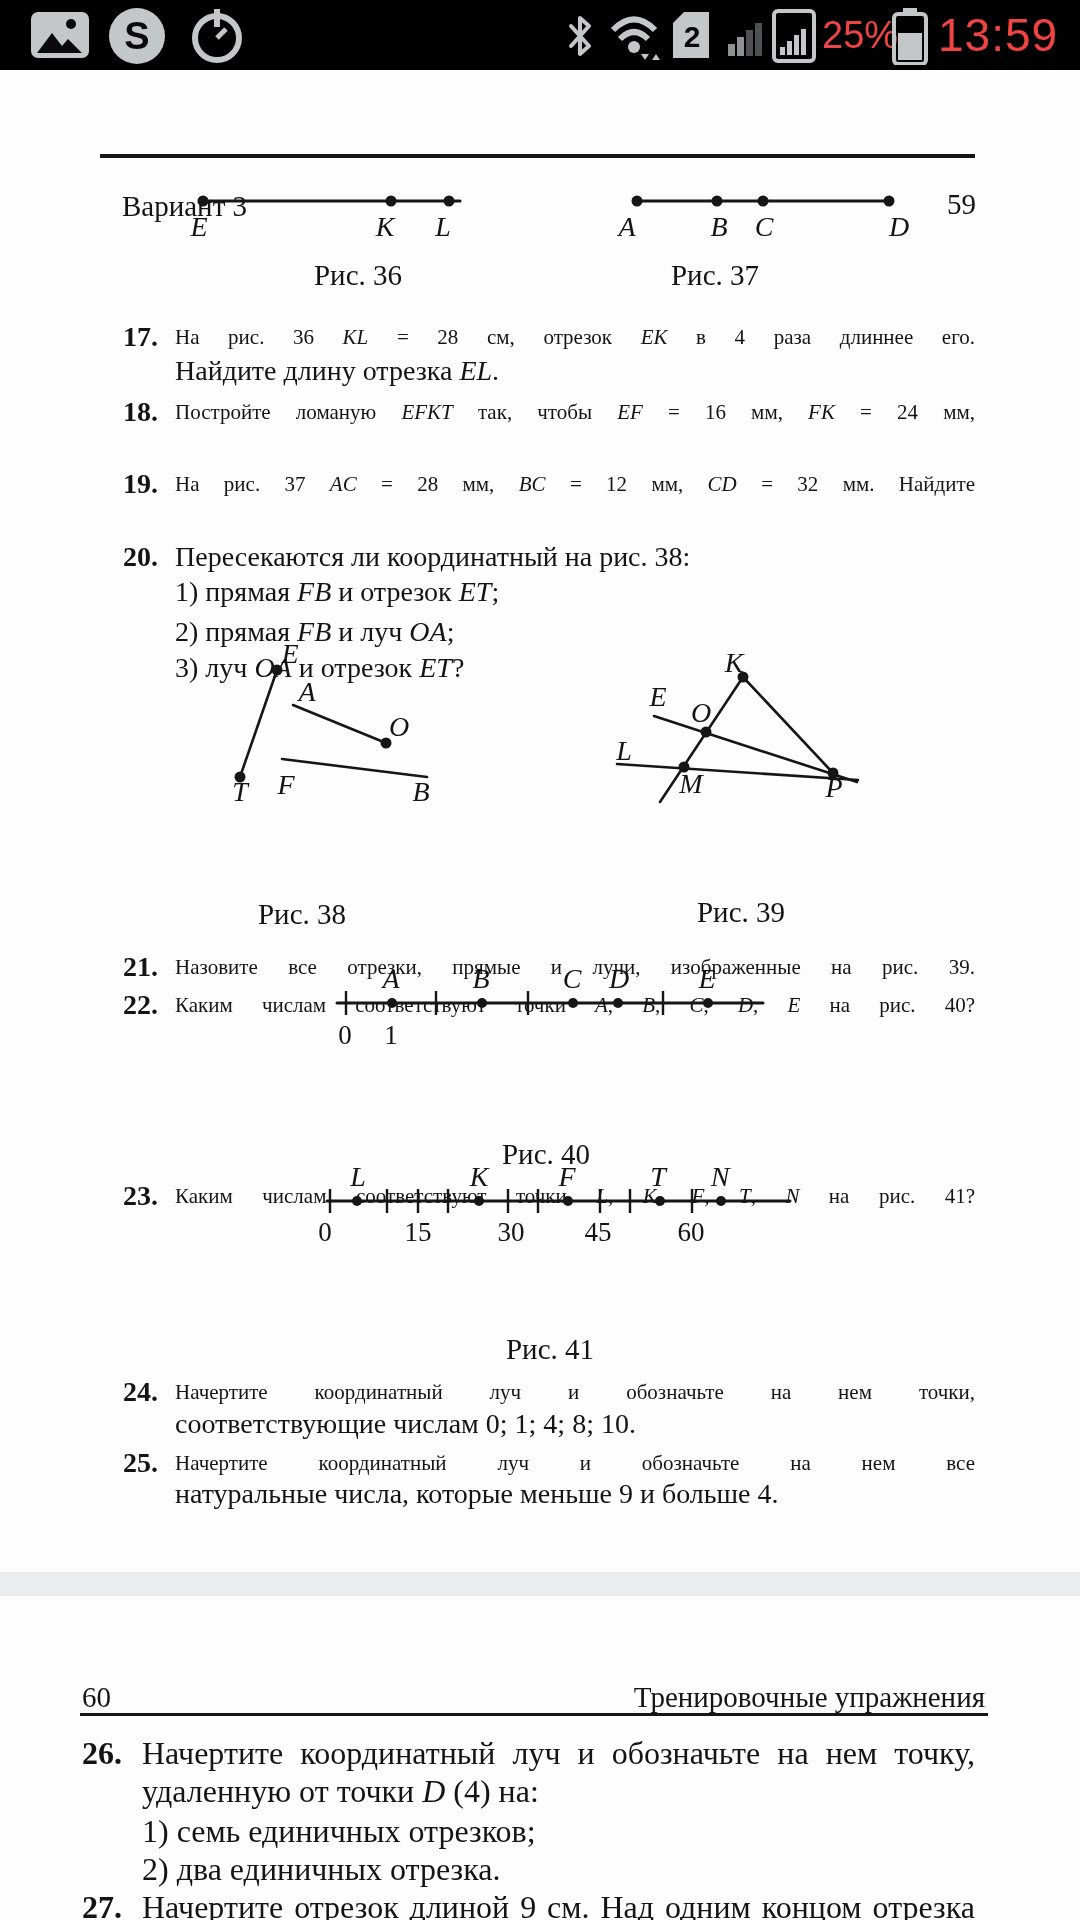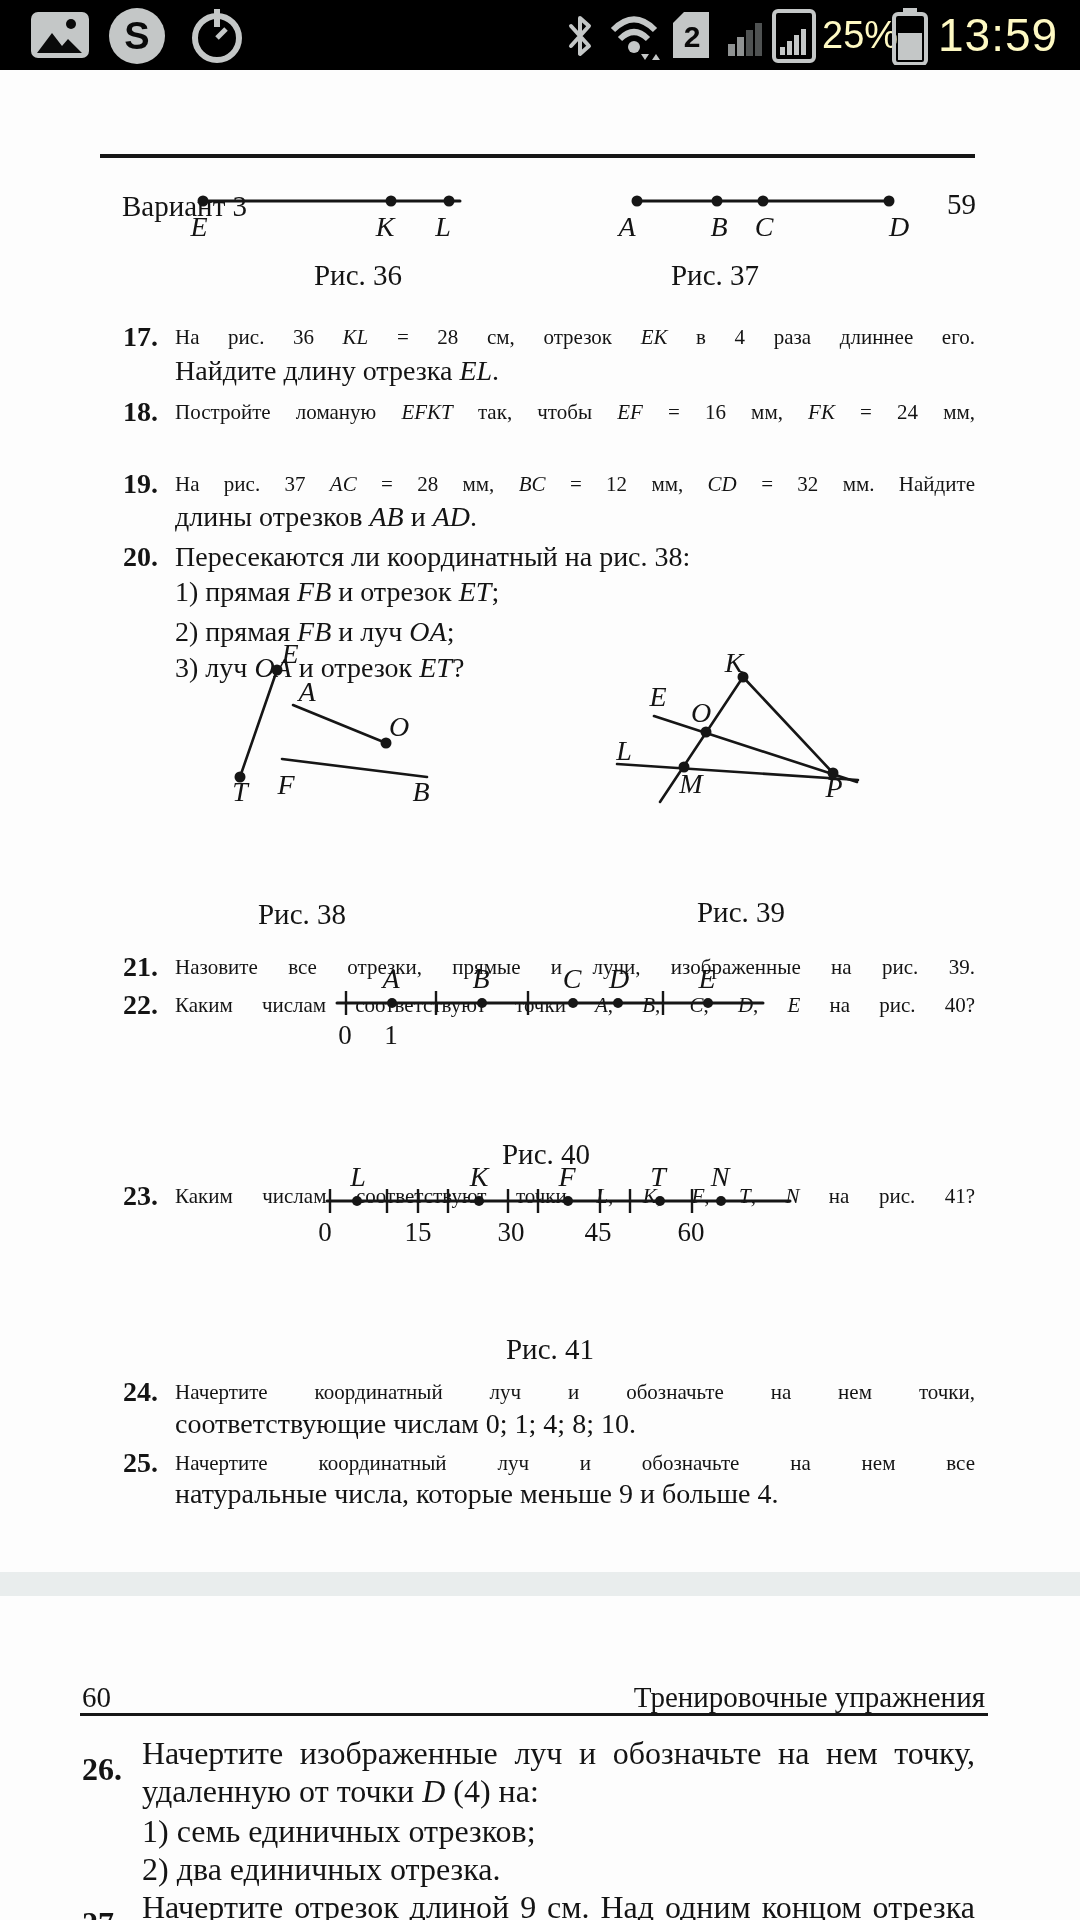--- a/index.html
+++ b/index.html
@@ -1,37 +1,37 @@
 <!DOCTYPE html>
 <html><head>
 <meta charset="utf-8">
 <style>
   html,body{margin:0;padding:0;background:#000;}
   #screen{position:relative;width:1080px;height:1920px;overflow:hidden;background:#fdfdfd;font-family:"Liberation Serif","DejaVu Serif",serif;color:#141414;}
   
   #statusbar{position:absolute;left:0;top:0;width:1080px;height:70px;background:#000;z-index:30;}
   .sb-abs{position:absolute;}
-  .sb-text{color:#fef9c3;font-family:"Liberation Sans","DejaVu Sans",sans-serif;}
+  .sb-text{color:#ef4444;font-family:"Liberation Sans","DejaVu Sans",sans-serif;}
   #sb-time{left:938px;top:0;height:70px;line-height:70px;font-size:46px;font-weight:400;letter-spacing:1px;}
   #sb-batt-pct{left:822px;top:0;height:70px;line-height:70px;font-size:38px;}
   
   #page59{position:absolute;left:0;top:70px;width:1080px;height:1502px;background:#fdfdfd;}
   #page-gap{position:absolute;left:0;top:1572px;width:1080px;height:24px;background:#e9eded;}
   #page60{position:absolute;left:0;top:1596px;width:1080px;height:324px;background:#fdfdfd;}
   
   .tl{position:absolute;font-size:28px;line-height:34px;white-space:nowrap;}
   .wl{position:absolute;font-size:21px;line-height:34px;white-space:normal;}
   .just{text-align:justify;text-align-last:justify;white-space:normal;}
   .pnum{position:absolute;font-weight:bold;font-size:28px;line-height:34px;}
   .cap{position:absolute;font-size:29px;transform:translateX(-50%);white-space:nowrap;}
   .hdr{position:absolute;font-size:29px;white-space:nowrap;}
   .rule{position:absolute;background:#161616;}
   
   .b .tl,.b .wl{font-size:32px;line-height:38px;text-align:center;}
-  .b .pnum{font-size:32px;line-height:38px;margin-top:16px;}
+  .b .pnum{font-size:32px;line-height:38px;}
   i{font-style:italic;}
   
   #figs{position:absolute;left:0;top:0;z-index:5;pointer-events:none;}
   .fline{stroke:#161616;stroke-width:3;fill:none;stroke-linecap:round;}
   .fline2{stroke:#161616;stroke-width:2.6;fill:none;stroke-linecap:round;}
   .ftick{stroke:#161616;stroke-width:2.4;}
   .fdot{fill:#161616;}
   .flab{font-family:"Liberation Serif","DejaVu Serif",serif;font-style:italic;font-size:28px;fill:#141414;text-anchor:middle;}
   .fnum{font-family:"Liberation Serif","DejaVu Serif",serif;font-size:27px;fill:#141414;text-anchor:middle;}
   
@@ -118,21 +118,20 @@
 
     <div class="pnum" style="left:123px;top:250px">17.</div>
     <div class="wl just" style="left:175px;top:250px;width:800px">На рис. 36 <i>KL</i> = 28 см, отрезок <i>EK</i> в 4 раза длиннее его.</div>
     <div class="tl" style="left:175px;top:284px">Найдите длину отрезка <i>EL</i>.</div>
 
     <div class="pnum" style="left:123px;top:325px">18.</div>
     <div class="wl just" style="left:175px;top:325px;width:800px">Постройте ломаную <i>EFKT</i> так, чтобы <i>EF</i> = 16 мм, <i>FK</i> = 24 мм,</div>
 
     <div class="pnum" style="left:123px;top:397px">19.</div>
     <div class="wl just" style="left:175px;top:397px;width:800px">На рис. 37 <i>AC</i> = 28 мм, <i>BC</i> = 12 мм, <i>CD</i> = 32 мм. Найдите</div>
-    <div class="tl" style="left:175px;top:430px">длины отрезков <i>AB</i> и <i>AD</i>.</div>
 
     <div class="pnum" style="left:123px;top:470px">20.</div>
     <div class="tl" style="left:175px;top:470px">Пересекаются ли координатный на рис. 38:</div>
     <div class="tl" style="left:175px;top:505px">1) прямая <i>FB</i> и отрезок <i>ET</i>;</div>
     <div class="tl" style="left:175px;top:545px">2) прямая <i>FB</i> и луч <i>OA</i>;</div>
     <div class="tl" style="left:175px;top:581px">3) луч <i>OA</i> и отрезок <i>ET</i>?</div>
 
     <div class="pnum" style="left:123px;top:880px">21.</div>
     <div class="wl just" style="left:175px;top:880px;width:800px">Назовите все отрезки, прямые и лучи, изображенные на рис. 39.</div>
 
@@ -152,21 +151,21 @@
   </div>
 
   <div id="page-gap"></div>
 
   <div id="page60" class="b">
     <div class="hdr" style="left:82px;top:85px">60</div>
     <div class="hdr" style="left:985px;top:85px;transform:translateX(-100%)">Тренировочные упражнения</div>
     <div class="rule" style="left:80px;top:117px;width:908px;height:3px"></div>
 
     <div class="pnum" style="left:82px;top:138px">26.</div>
-    <div class="wl just" style="left:142px;top:138px;width:833px">Начертите изображенные луч и обозначьте на нем точку,</div>
+    <div class="wl just" style="left:142px;top:138px;width:833px">Начертите координатный луч и обозначьте на нем точку,</div>
     <div class="tl" style="left:142px;top:176px">удаленную от точки <i>D</i> (4) на:</div>
     <div class="tl" style="left:142px;top:216px">1) семь единичных отрезков;</div>
     <div class="tl" style="left:142px;top:254px">2) два единичных отрезка.</div>
 
     <div class="pnum" style="left:82px;top:292px">27.</div>
     <div class="wl just" style="left:142px;top:292px;width:833px">Начертите отрезок длиной 9 см. Над одним концом отрезка</div>
   </div>
 
   <svg id="figs" width="1080" height="1920" viewBox="0 0 1080 1920">
 

